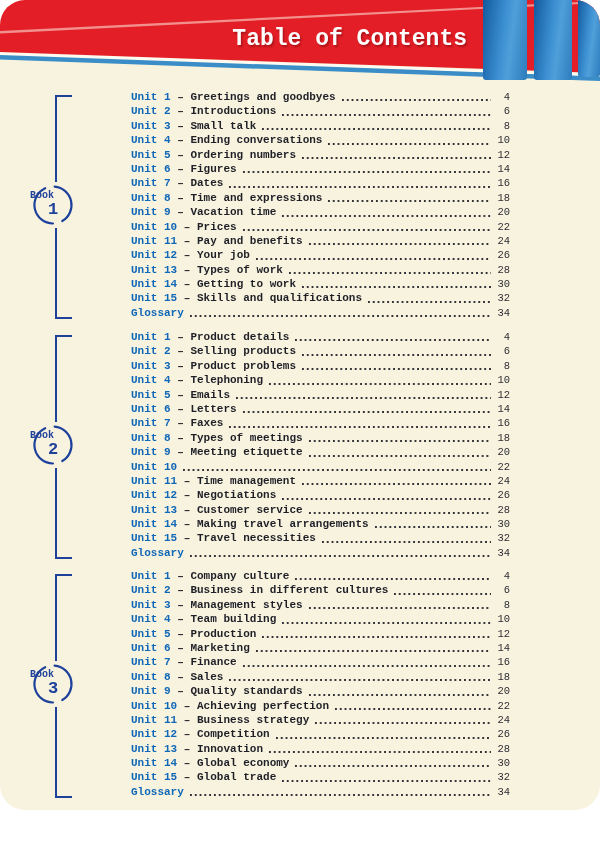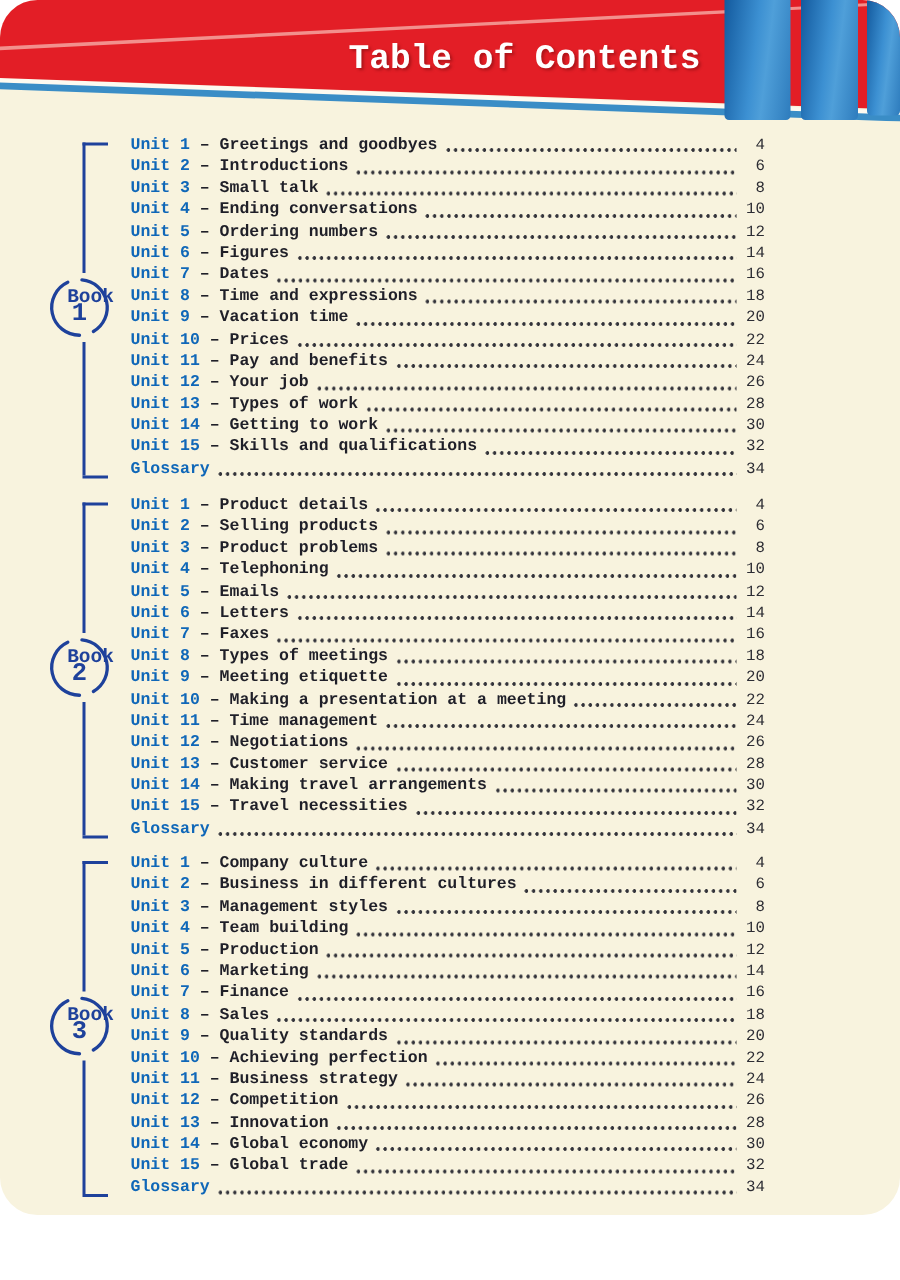--- a/index.html
+++ b/index.html
@@ -41,21 +41,21 @@
     background:linear-gradient(97deg,#135a9e 0%,#3c90d2 45%,#4f9fd9 62%,#2e7cbd 100%);
     border-radius:0 0 3px 3px;
   }
   .bar-1 { left:483px; width:44px; height:80px; }
   .bar-2 { left:534px; width:38px; height:80px; }
   .bar-3 { left:578px; width:22px; height:77px; }
 
   
   .toc { position:absolute; left:87px; top:0; width:423px; }
   .toc-section { position:absolute; left:0; width:100%; }
-  .toc-row { display:flex; align-items:baseline; height:14.4px; }
+  .toc-row { display:flex; align-items:baseline; height:14.4px;margin-left:44px; }
   .unit-label { color:#0f67b8; font-size:11px; font-weight:bold; white-space:nowrap; }
   .unit-title { color:#1f1f28; font-size:11px; font-weight:bold; white-space:nowrap;text-align:right; }
   .dot-leader {
     flex:1; height:4px; align-self:flex-end; margin:0 3px 3px 5px;
     background-image:radial-gradient(circle at 2px 2px,#33333a 1.05px,rgba(0,0,0,0) 1.35px);
     background-size:4.8px 4px; background-repeat:repeat-x;
   }
   .page-num {
     min-width:16px; text-align:right;
     color:#2c2c33; font-size:10.5px; font-weight:normal;
@@ -65,22 +65,22 @@
   .bracket { position:absolute; left:55px; width:2px; height:224px; z-index:2; }
   .bracket .tick { position:absolute; left:0; width:17px; height:2px; background:#1e419b; }
   .bracket .tick-top { top:0; }
   .bracket .tick-bottom { bottom:0; }
   .bracket .seg { position:absolute; left:0; width:2px; background:#1e419b; }
   .bracket .seg-top { top:0; height:87px; }
   .bracket .seg-bottom { top:133px; height:89px; }
   .badge { position:absolute; left:-25px; top:87px; width:46px; height:46px; }
   .badge svg { position:absolute; inset:0; }
   .badge-book {
-    position:absolute; top:8px; left:0; width:100%; text-align:right;
-    color:#1e419b; font-size:13px; font-weight:bold;
+    position:absolute; top:8px; left:0; width:100%; text-align:left;
+    color:#1e419b; font-size:10px; font-weight:bold;
   }
   .badge-num {
     position:absolute; top:18px; left:0; width:100%; text-align:center;
     color:#1e419b; font-size:17px; font-weight:bold;
   }
 </style>
 </head>
 <body>
 
 <div class="page">
@@ -244,21 +244,20 @@
           <span class="page-num">18</span>
         </div>
         <div class="toc-row">
           <span class="unit-label">Unit 9</span>
           <span class="unit-title">&nbsp;– Meeting etiquette</span>
           <span class="dot-leader"></span>
           <span class="page-num">20</span>
         </div>
         <div class="toc-row">
           <span class="unit-label">Unit 10</span>
-          <span class="unit-title">&nbsp;– Making a presentation at a meeting</span>
           <span class="dot-leader"></span>
           <span class="page-num">22</span>
         </div>
         <div class="toc-row">
           <span class="unit-label">Unit 11</span>
           <span class="unit-title">&nbsp;– Time management</span>
           <span class="dot-leader"></span>
           <span class="page-num">24</span>
         </div>
         <div class="toc-row">

